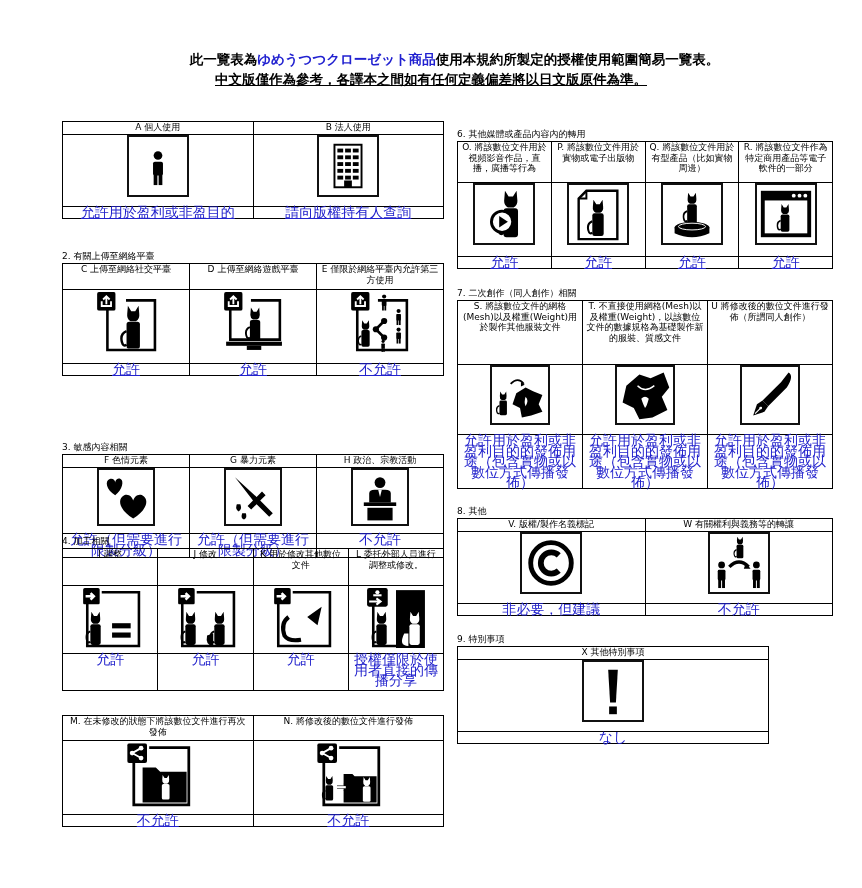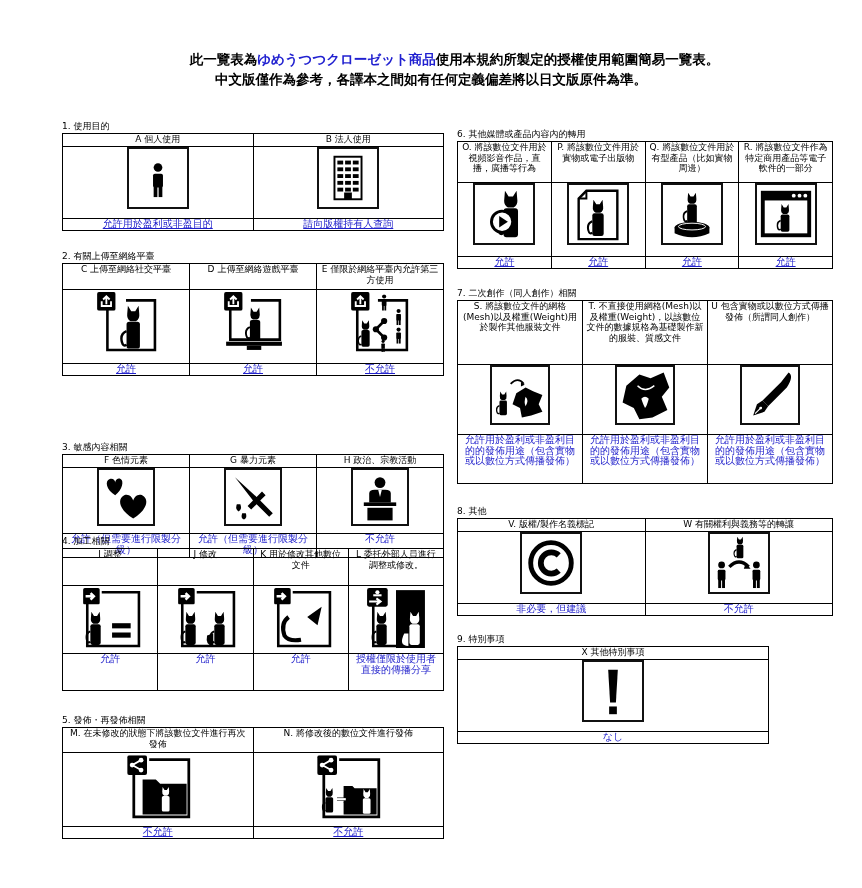--- a/index.html
+++ b/index.html
@@ -1,31 +1,31 @@
 <!DOCTYPE html>
 <html><head>
 <meta charset="utf-8">
 <style>
   * { box-sizing: border-box; margin: 0; padding: 0; }
   html, body { width: 862px; height: 888px; background: #ffffff; overflow: hidden; }
   body { font-family: "DejaVu Sans", "Liberation Sans", sans-serif; color: #000; position: relative; }
 
   .title { position: absolute; left: 0; width: 862px; text-align: center; font-weight: bold; font-size: 13.5px; line-height: 20px; }
   .title.l1 { top: 49px; padding-left: 47px; }
-  .title.l2 { top: 69px; }
+  .title.l2 { top: 69px; text-decoration: underline; }
   .brand { color: #2020d0; }
 
   .section { position: absolute; }
   .sec-label { font-size: 9px; line-height: 11px; height: 12px; white-space: nowrap; }
 
   table.grid { border-collapse: collapse; width: 100%; table-layout: fixed; border-radius: 32px; }
   table.grid td { border: 1.5px solid #000; text-align: center; vertical-align: top; padding: 0 3px; }
   td.head { font-size: 9px; line-height: 10.5px; padding-top: 1px; }
   td.icon-cell { vertical-align: middle; padding: 3px 0; }
-  td.status { font-size: 10px; line-height: 10.5px; color: #2222cc; padding-top: 1px; }
+  td.status { font-size: 14px; line-height: 10.5px; color: #2222cc; padding-top: 1px; }
   td.status.ul span { text-decoration: underline; }
 
   .iconbox { margin: 0 auto; border: 2.5px solid #111; background: #fff; position: relative; display: block; }
   .iconbox svg { width: 100%; height: 100%; display: block; }
 </style>
 </head>
 <body>
 
 <svg width="0" height="0" style="position:absolute">
   <defs>
@@ -60,21 +60,20 @@
       <circle cx="14" cy="15" r="2.4" fill="#fff"></circle>
       <path d="M14 5 L5 10 L14 15" stroke="#fff" stroke-width="1.8" fill="none"></path>
     </symbol>
   </defs>
 </svg>
 
 <div class="title l1"><span>此一覽表為</span><span class="brand">ゆめうつつクローゼット商品</span><span>使用本規約所製定的授權使用範圍簡易一覽表。</span></div>
 <div class="title l2">中文版僅作為參考，各譯本之間如有任何定義偏差將以日文版原件為準。</div>
 
 <div class="section" style="left:62px;top:121px;width:382px;">
-  <div class="sec-label">1. 使用目的</div>
   <table class="grid">
     <tbody>
         <tr style="height:13px">
       <td class="head">A 個人使用</td>
       <td class="head">B 法人使用</td>
     </tr>
     <tr style="height:72px">
       <td class="icon-cell">
             <div class="iconbox" style="width:62px;height:62px">
         <svg viewBox="0 0 60 60">
@@ -284,21 +283,20 @@
       <td class="status">允許</td>
       <td class="status">允許</td>
       <td class="status">允許</td>
       <td class="status">授權僅限於使用者直接的傳播分享</td>
     </tr>
   </tbody>
     </table>
 </div>
 
 <div class="section" style="left:62px;top:715px;width:382px;">
-  <div class="sec-label">5. 發佈・再發佈相關</div>
   <table class="grid">
     <tbody>
         <tr style="height:25px">
       <td class="head">M. 在未修改的狀態下將該數位文件進行再次發佈</td>
       <td class="head">N. 將修改後的數位文件進行發佈</td>
     </tr>
     <tr style="height:74px">
       <td class="icon-cell">
             <div class="iconbox" style="width:66px;height:66px;border:none">
         <svg viewBox="0 0 60 60">
@@ -393,21 +391,21 @@
     </table>
 </div>
 
 <div class="section" style="left:457px;top:288px;width:376px;">
   <div class="sec-label">7. 二次創作（同人創作）相關</div>
   <table class="grid">
     <tbody>
         <tr style="height:64px">
       <td class="head">S. 將該數位文件的網格(Mesh)以及權重(Weight)用於製作其他服裝文件</td>
       <td class="head">T. 不直接使用網格(Mesh)以及權重(Weight)，以該數位文件的數據規格為基礎製作新的服裝、質感文件</td>
-      <td class="head">U 包含實物或以數位方式傳播發佈（所謂同人創作）</td>
+      <td class="head">U 將修改後的數位文件進行發佈（所謂同人創作）</td>
     </tr>
     <tr style="height:70px">
       <td class="icon-cell">
             <div class="iconbox" style="width:60px;height:60px">
         <svg viewBox="0 0 60 60">
                 <use href="#cat" x="4" y="24" width="16" height="30"></use>
           <path d="M20 18 Q28 10 34 18" stroke="#000" stroke-width="2" fill="none"></path>
                 <path d="M31 16 L35 19 L31 21" fill="#000"></path>
           <path d="M26 28 L36 22 L44 26 L54 30 L50 40 L54 48 L42 52 L32 54 L30 44 L22 40 Z" fill="#000"></path>
           <path d="M36 32 Q40 36 36 42 Q34 38 36 32" fill="#fff"></path>

